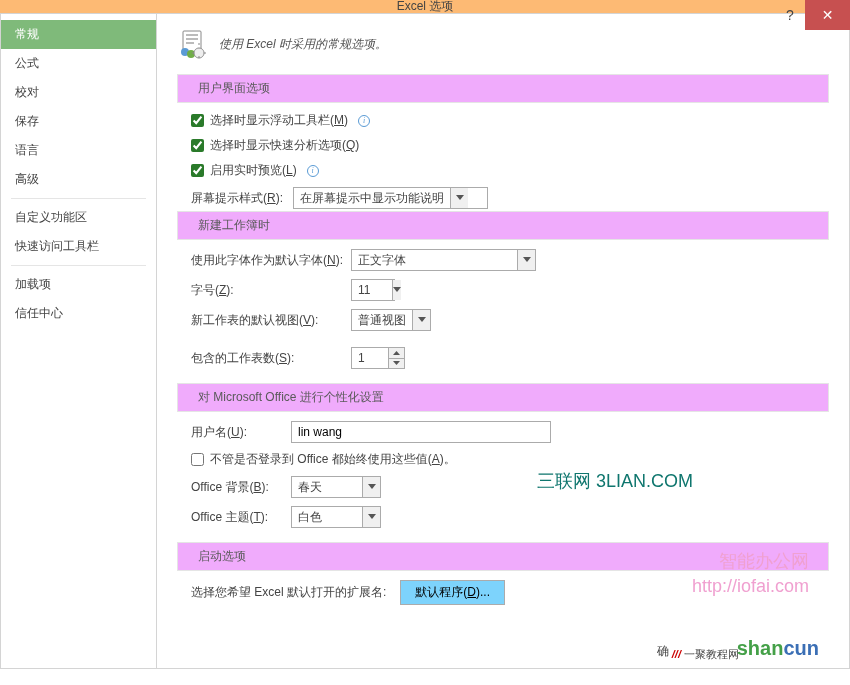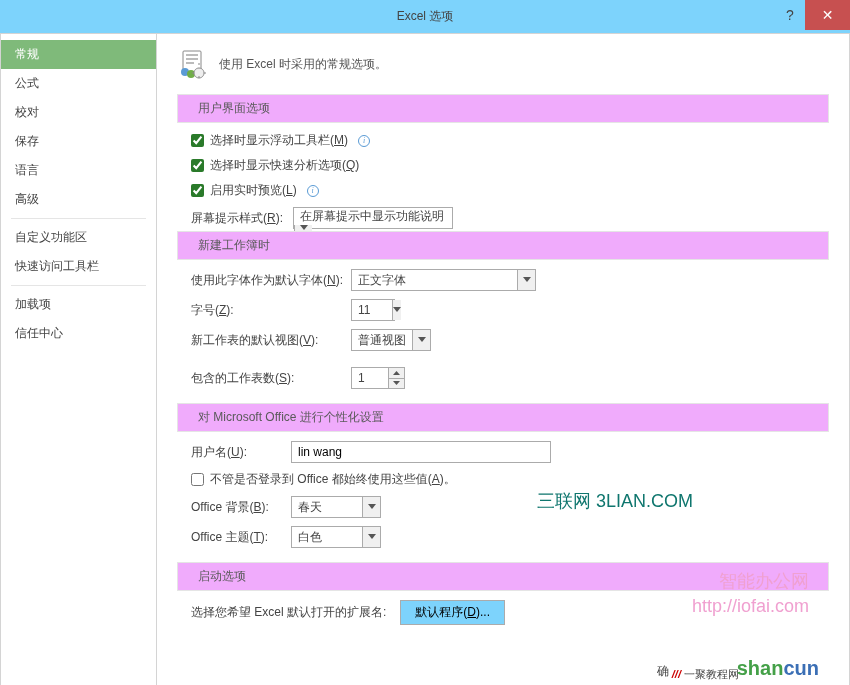--- a/index.html
+++ b/index.html
@@ -1,36 +1,36 @@
 <!DOCTYPE html>
 <html><head>
   <meta charset="utf-8">
   <style>
     * { margin: 0; padding: 0; box-sizing: border-box; font-family: "Microsoft YaHei", "Segoe UI", sans-serif; }
     body { background: #fff; width: 850px; height: 685px; overflow: hidden; position: relative; }
     
-    .titlebar { height: 34px; background: #7dd3fc; border-bottom: 1px solid #d4d4d4; display: flex; align-items: center; position: relative; padding-left: 48px; }
+    .titlebar { height: 14px; background: #fdba74; border-bottom: 1px solid #d4d4d4; display: flex; align-items: center; position: relative; padding-left: 48px; }
     .titlebar-title { position: absolute; left: 50%; transform: translateX(-50%); font-size: 12px; color: #444; }
     .titlebar-controls { position: absolute; right: 0; top: 0; display: flex; height: 100%; }
     .help-btn { width: 30px; height: 30px; display: flex; align-items: center; justify-content: center; font-size: 14px; color: #444; cursor: pointer; }
     .close-btn { width: 45px; height: 30px; background: #c75050; color: #fff; display: flex; align-items: center; justify-content: center; font-size: 14px; cursor: pointer; font-family: sans-serif; }
     
     .dialog-body { display: flex; height: calc(100% - 30px); border: 1px solid #d4d4d4; border-top: none; }
     
     .sidebar { width: 156px; background: #fff; border-right: 1px solid #d4d4d4; padding-top: 6px; }
     .sidebar-item { padding: 6px 14px; font-size: 12px; color: #444; cursor: pointer; }
     .sidebar-item.active { background: #7fba7a; color: #fff; }
     .sidebar-sep { height: 1px; background: #e5e5e5; margin: 4px 10px; }
     
     .content { flex: 1; padding: 14px 20px 10px 20px; overflow: hidden; position: relative; }
     
     .header-row { display: flex; align-items: center; gap: 10px; margin-bottom: 14px; }
     .header-icon { width: 32px; height: 32px; position: relative; }
     .header-icon svg { width: 32px; height: 32px; }
-    .header-text { font-size: 12px; color: #555; }
+    .header-text { font-size: 12px; color: #555; font-style: italic; }
     
     .section-header { background: #f0abfc; color: #5a5a5a; font-size: 12px; padding: 5px 20px; margin-bottom: 9px; border: 1px solid #e5e5e5; }
     
     .field-row { display: flex; align-items: center; margin-bottom: 8px; padding-left: 14px; font-size: 12px; color: #444; }
     .field-row.cb { gap: 6px; }
     .field-row input[type=checkbox] { width: 13px; height: 13px; cursor: pointer; accent-color: #2a7a2a; }
     .info-icon { display: inline-flex; width: 12px; height: 12px; border-radius: 50%; border: 1px solid #5a9bd5; color: #5a9bd5; font-size: 8px; align-items: center; justify-content: center; margin-left: 4px; font-style: italic; font-family: serif; }
     
     .field-label { width: 160px; flex-shrink: 0; }
     .field-label-short { width: 100px; flex-shrink: 0; }
@@ -116,21 +116,21 @@
       <input type="checkbox" checked="" style="">
       <span>选择时显示快速分析选项(<u class="access">Q</u>)</span>
     </div>
     <div class="field-row cb">
       <input type="checkbox" checked="" style="">
       <span>启用实时预览(<u class="access">L</u>)</span>
       <span class="info-icon">i</span>
     </div>
     <div class="field-row" style="margin-bottom:2px;">
       <span style="margin-right:10px;">屏幕提示样式(<u class="access">R</u>):</span>
-      <div class="combo" style="width:160px;flex-direction:column;">
+      <div class="combo" style="width:195px;">
         <span class="combo-text">在屏幕提示中显示功能说明</span>
         <span class="combo-btn">
             <svg viewBox="0 0 8 6">
               <path d="M0 0 L8 0 L4 5 Z" fill="#555"></path>
             </svg>
           </span>
       </div>
     </div>
 
     <div class="section-header">新建工作簿时</div>

